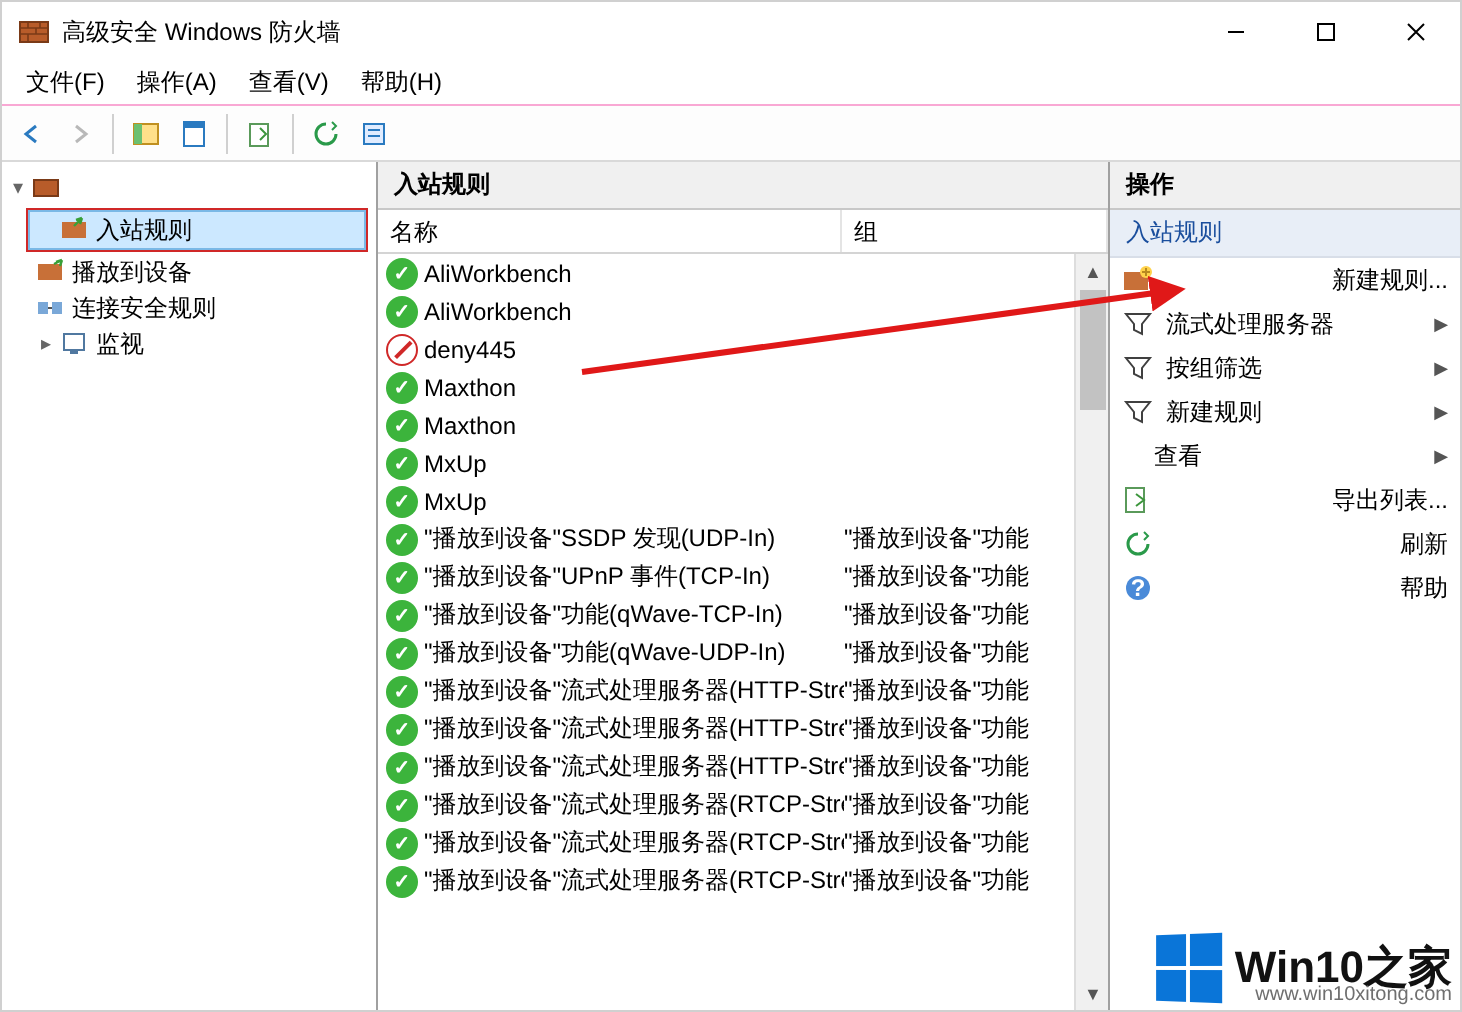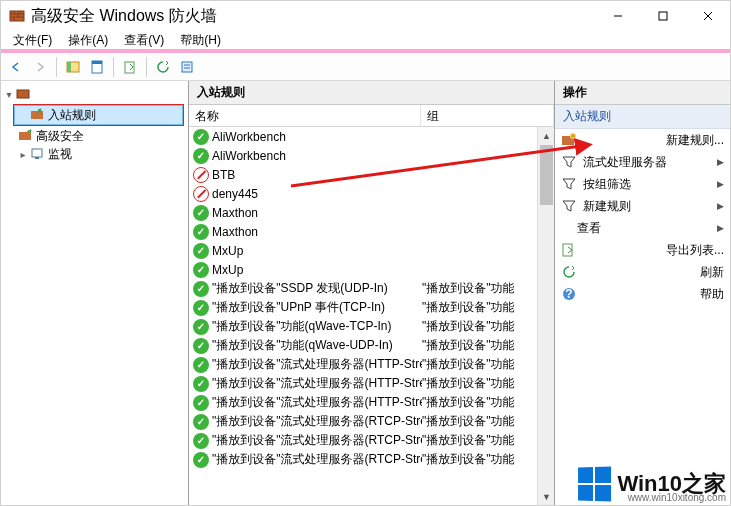--- a/index.html
+++ b/index.html
@@ -1,24 +1,24 @@
 <!DOCTYPE html>
 <html><head>
 <meta charset="utf-8">
 <style>
 * { margin: 0; padding: 0; box-sizing: border-box; font-family: "Microsoft YaHei", "SimSun", sans-serif; font-size: 12px; }
 body { background: #fff; width: 731px; height: 506px; overflow: hidden; position: relative; border: 1px solid #d0d0d0; }
 
 .titlebar { height: 30px; display: flex; align-items: center; padding: 0 8px; background: #fff; }
 .titlebar .app-icon { width: 16px; height: 16px; margin-right: 6px; }
-.titlebar .title { flex: 1; font-size: 16px; color: #000; }
+.titlebar .title { flex: 1; font-size: 12px; color: #000; }
 .win-controls { display: flex; position: absolute; right: 0; top: 0; }
 .win-controls div { width: 45px; height: 30px; display: flex; align-items: center; justify-content: center; color: #333; }
 
-.menubar { height: 22px; display: flex; align-items: center; padding: 0 4px; border-bottom: 4px solid #f9a8d4; }
+.menubar { height: 22px; display: flex; align-items: flex-start; padding: 0 4px; border-bottom: 1px solid #f9a8d4; }
 .menubar .item { padding: 2px 8px; }
 
 .toolbar { height: 28px; display: flex; align-items: center; padding: 0 4px; gap: 2px; border-bottom: 1px solid #d9d9d9; background: #fdfdfd; }
 .toolbar .tbtn { width: 22px; height: 22px; display: flex; align-items: center; justify-content: center; border: 1px solid transparent; }
 .toolbar .sep { width: 1px; height: 20px; background: #d0d0d0; margin: 0 3px; }
 
 .main { display: flex; height: calc(100% - 80px); }
 
 .tree-panel { width: 188px; border-right: 1px solid #a0a0a0; background: #fff; padding: 4px 2px; overflow: hidden; }
 .tree-node { display: flex; align-items: center; height: 18px; padding: 1px 0; white-space: nowrap; }
@@ -169,21 +169,31 @@
         <span>入站规则</span>
       </div>
     </div>
     <div class="tree-node lvl1">
       <span class="ticon">
           <svg width="14" height="14">
             <rect x="1" y="3" width="12" height="8" fill="#c87038"></rect>
             <path d="M9 3l4-2M13 1l-1 3M13 1l-3 1" stroke="#38a038" stroke-width="1.2" fill="none"></path>
           </svg>
         </span>
-      <span>高级安全</span>
+      <span>播放到设备</span>
+    </div>
+    <div class="tree-node lvl1">
+      <span class="ticon">
+          <svg width="14" height="14">
+            <rect x="1" y="4" width="5" height="6" fill="#7aa8d8"></rect>
+            <rect x="8" y="4" width="5" height="6" fill="#7aa8d8"></rect>
+            <line x1="6" y1="7" x2="8" y2="7" stroke="#555"></line>
+          </svg>
+        </span>
+      <span>连接安全规则</span>
     </div>
     <div class="tree-node lvl1">
       <span class="exp">▸</span>
       <span class="ticon">
           <svg width="14" height="14">
             <rect x="2" y="2" width="10" height="8" fill="#fff" stroke="#5078a0"></rect>
             <rect x="5" y="10" width="4" height="2" fill="#5078a0"></rect>
           </svg>
         </span>
       <span>监视</span>
@@ -198,25 +208,20 @@
     </div>
     <div class="rules-body" id="rules-body">
       <div class="rule-row">
           <span class="ricon allow">✓</span>
           <span class="rname">AliWorkbench</span>
           <span class="rgroup"></span>
         </div>
         <div class="rule-row">
           <span class="ricon allow">✓</span>
           <span class="rname">AliWorkbench</span>
-          <span class="rgroup"></span>
-        </div>
-        <div class="rule-row">
-          <span class="ricon block"></span>
-          <span class="rname">BTB</span>
           <span class="rgroup"></span>
         </div>
         <div class="rule-row">
           <span class="ricon block"></span>
           <span class="rname">deny445</span>
           <span class="rgroup"></span>
         </div>
         <div class="rule-row">
           <span class="ricon allow">✓</span>
           <span class="rname">Maxthon</span>

